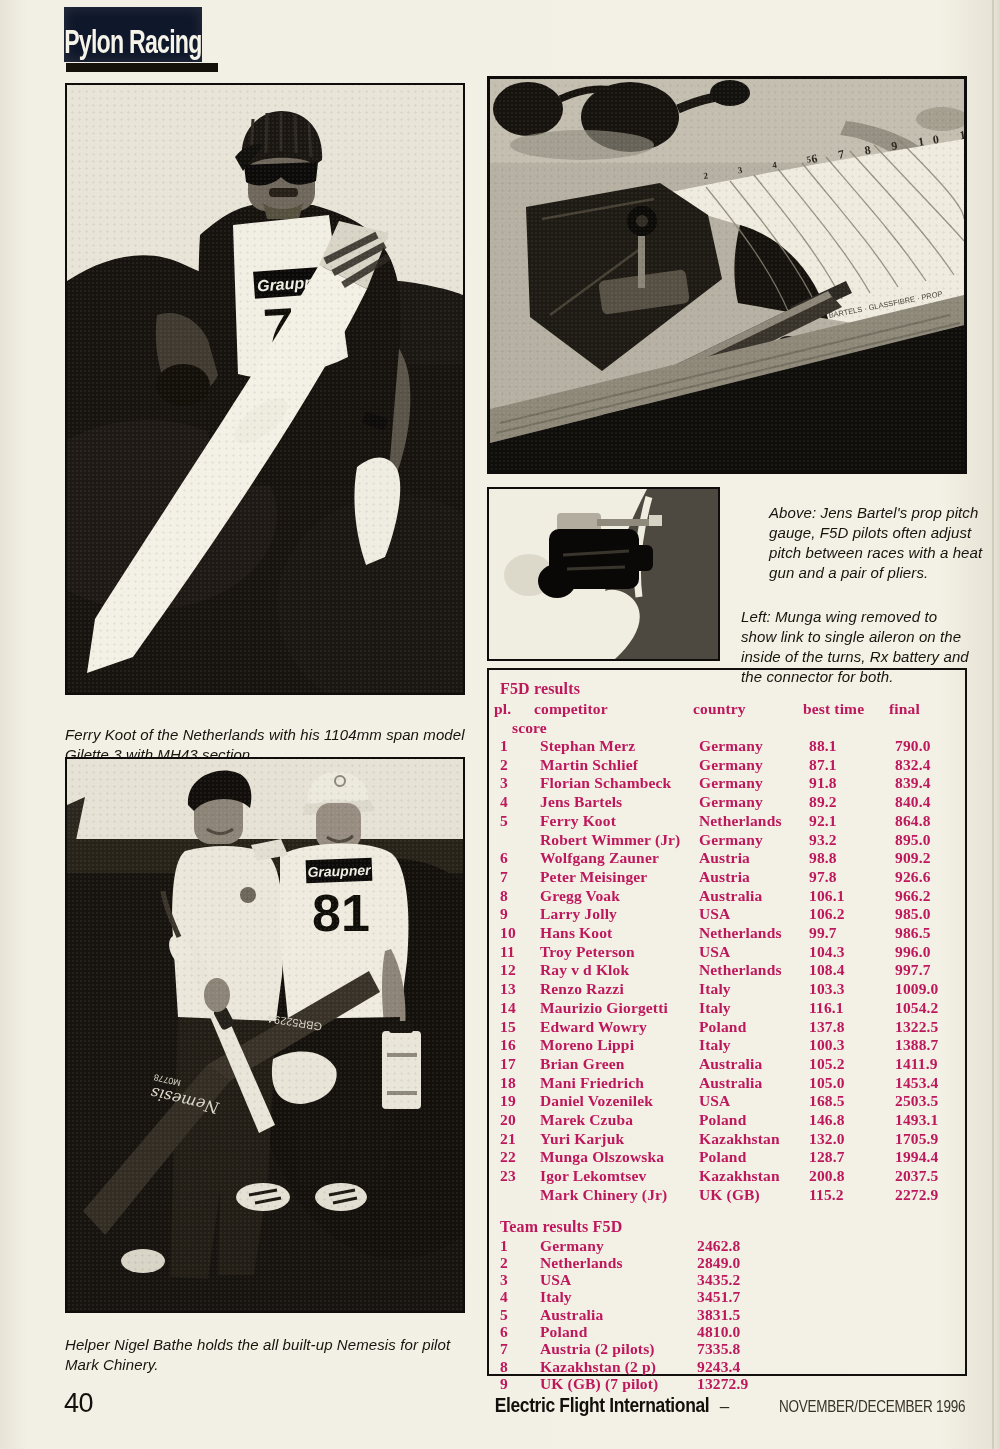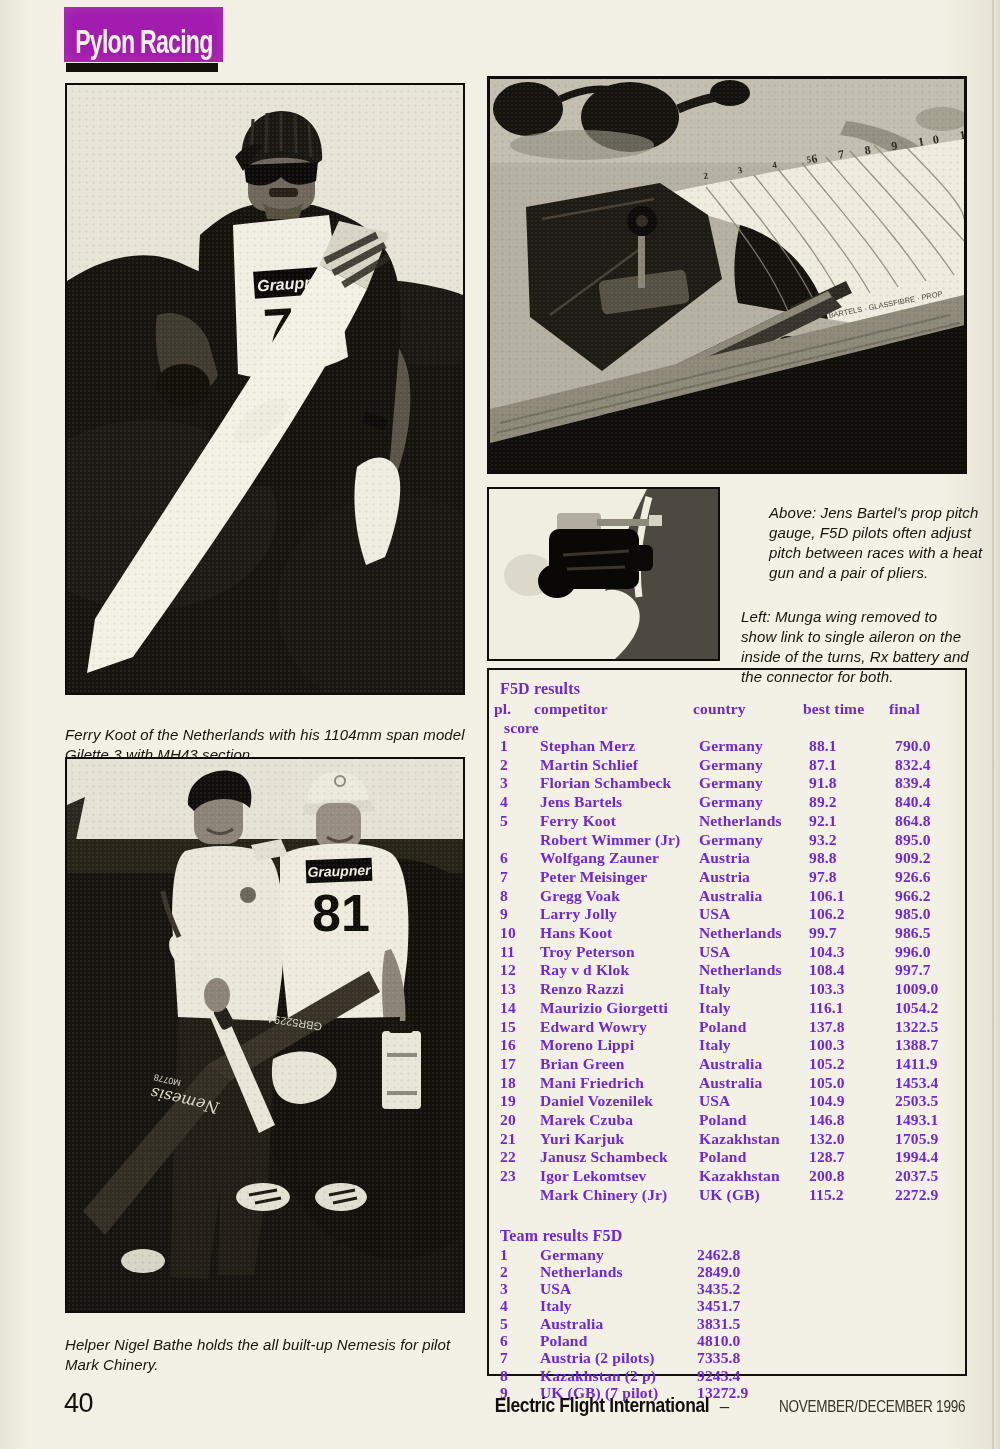--- a/index.html
+++ b/index.html
@@ -5,21 +5,21 @@
   html,body{margin:0;padding:0;}
   body{
     width:1000px;height:1449px;position:relative;overflow:hidden;
     background:linear-gradient(90deg,#e7e4d7 0px,#f2efe4 28px,#f3f0e5 940px,#e6e3d5 995px,#ddd9cb 1000px);
     font-family:"Liberation Sans",sans-serif;color:#15130f;
   }
   .page{position:absolute;inset:0;}
   .edge-line{position:absolute;top:0;bottom:0;left:992px;width:2px;background:#c6c2b4;opacity:.7;}
 
   
-  .header-box{position:absolute;left:64px;top:7px;width:159px;height:55px;background:#a21caf;
+  .header-box{position:absolute;left:64px;top:7px;width:138px;height:55px;background:#0f172a;
     box-shadow:inset 0 0 14px rgba(240,237,225,.12);display:flex;align-items:flex-end;justify-content:center;}
   .header-box span{display:inline-block;color:#f6f3e9;font-weight:bold;font-size:29px;line-height:1;
     transform:scale(.8,1.12);transform-origin:center bottom;letter-spacing:-1px;padding-bottom:3px;white-space:nowrap;}
   .header-bar{position:absolute;left:66px;top:63px;width:152px;height:9px;background:#131109;}
 
   
   .photo{position:absolute;background:#d8d4c6;border:2px solid #0e0d0b;overflow:hidden;}
   .photo svg{display:block;width:100%;height:100%;}
   .grain::after{content:"";position:absolute;inset:0;pointer-events:none;
     background-image:radial-gradient(rgba(255,255,255,.055) 1px,transparent 1.3px),
@@ -32,28 +32,28 @@
 
   
   .caption{position:absolute;font-style:italic;font-size:15px;line-height:1.34;color:#16140f;letter-spacing:.1px;}
   #cap1{left:65px;top:710px;width:402px;}
   #cap2{left:65px;top:1320px;width:402px;}
   #cap3{left:741px;top:488px;width:228px;margin-left:28px;}
   #cap4{left:741px;top:592px;width:230px;}
 
   
   .results-box{position:absolute;left:487px;top:668px;width:476px;height:696px;border:2px solid #12100c;
-    font-family:"Liberation Serif",serif;font-weight:bold;font-size:15.5px;color:#6d28d9;
+    font-family:"Liberation Serif",serif;font-weight:bold;font-size:15.5px;color:#be185d;
     padding-top:8px;box-sizing:content-box;letter-spacing:.15px;}
   .r-title{margin-left:11px;line-height:21px;font-size:16px;}
   .r-head{display:grid;grid-template-columns:40px 159px 110px 86px auto;padding-left:5px;line-height:19px;}
-  .r-score{margin-left:15px;line-height:19px;}
+  .r-score{margin-left:23px;line-height:19px;}
   .trow{display:grid;grid-template-columns:40px 159px 110px 86px auto;padding-left:11px;line-height:18.7px;}
   .teamrow{display:grid;grid-template-columns:40px 157px auto;padding-left:11px;line-height:17.3px;}
-  .team-title{margin-left:11px;margin-top:20px;line-height:21px;font-size:16px;}
+  .team-title{margin-left:11px;margin-top:11px;line-height:21px;font-size:16px;}
   .c{white-space:nowrap;overflow:visible;}
 
   
   .page-num{position:absolute;left:64px;top:1388px;font-size:27px;font-weight:normal;letter-spacing:-.5px;color:#12100c;}
   .footer-line{position:absolute;right:35px;top:1395px;white-space:nowrap;text-align:left;}
   .footer-mag{display:inline-block;font-weight:bold;font-size:19px;letter-spacing:-.4px;transform:scale(.92,1.05);transform-origin:right bottom;color:#12100c;}
   .footer-sep{display:inline-block;font-size:17px;margin:0 4px 0 6px;color:#26231c;}
   .footer-issue{display:inline-block;font-size:16.5px;letter-spacing:-.3px;transform:scale(.82,1.05);transform-origin:right bottom;color:#35322a;}
 
   
@@ -374,40 +374,40 @@
           <span class="c">18</span>
           <span class="c">Mani Friedrich</span>
           <span class="c">Australia</span>
           <span class="c">105.0</span>
           <span class="c">1453.4</span>
         </div>
         <div class="trow">
           <span class="c">19</span>
           <span class="c">Daniel Vozenilek</span>
           <span class="c">USA</span>
-          <span class="c">104.9</span>
+          <span class="c">168.5</span>
           <span class="c">2503.5</span>
         </div>
         <div class="trow">
           <span class="c">20</span>
           <span class="c">Marek Czuba</span>
           <span class="c">Poland</span>
           <span class="c">146.8</span>
           <span class="c">1493.1</span>
         </div>
         <div class="trow">
           <span class="c">21</span>
           <span class="c">Yuri Karjuk</span>
           <span class="c">Kazakhstan</span>
           <span class="c">132.0</span>
           <span class="c">1705.9</span>
         </div>
         <div class="trow">
           <span class="c">22</span>
-          <span class="c">Janusz Schambeck</span>
+          <span class="c">Munga Olszowska</span>
           <span class="c">Poland</span>
           <span class="c">128.7</span>
           <span class="c">1994.4</span>
         </div>
         <div class="trow">
           <span class="c">23</span>
           <span class="c">Igor Lekomtsev</span>
           <span class="c">Kazakhstan</span>
           <span class="c">200.8</span>
           <span class="c">2037.5</span>

